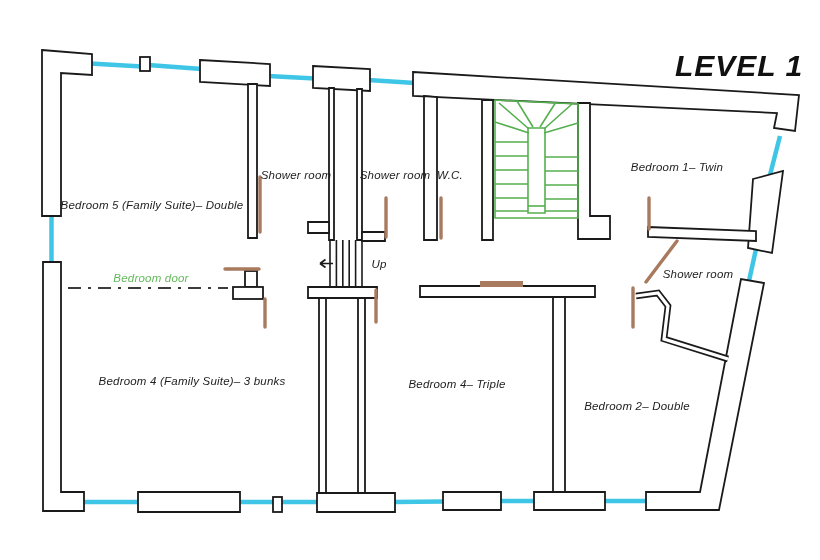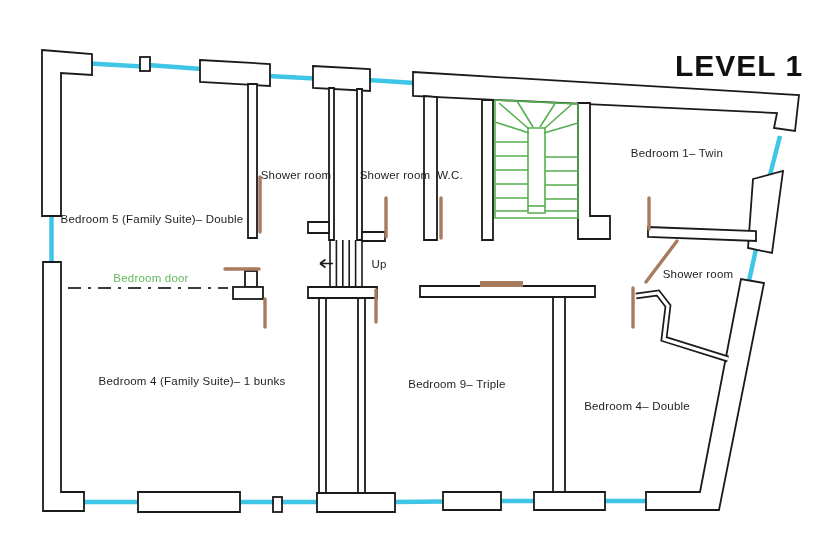--- a/index.html
+++ b/index.html
@@ -1,17 +1,17 @@
 <!DOCTYPE html>
 <html style="--wall: #1a1a1a; --window: #3fc6e6; --door: #a87a5e; --stairs: #55af4f; --folding_text: #63b95c;"><head>
 <meta charset="utf-8">
 <style>
   html,body{margin:0;padding:0;background:#fff;}
   #plan{position:relative;width:820px;height:542px;background:#ffffff;overflow:hidden;
-        font-family:"Liberation Sans",sans-serif;}
+        font-family:"Liberation Sans",sans-serif;font-style:italic;}
   #plan svg{position:absolute;left:0;top:0;}
   .wall{fill:#ffffff;stroke:var(--wall,#1a1a1a);stroke-width:1.8;stroke-linejoin:miter;}
   .win{stroke:var(--window,#3fc6e6);stroke-width:4.5;fill:none;stroke-linecap:butt;}
   .door{stroke:var(--door,#a87a5e);stroke-width:3.4;fill:none;stroke-linecap:round;}
   .doorbar{stroke:var(--door,#a87a5e);stroke-width:6;fill:none;stroke-linecap:butt;}
   .gs{stroke:var(--stairs,#55af4f);stroke-width:1.6;fill:none;}
   .tread{stroke:var(--wall,#1a1a1a);stroke-width:1.6;fill:none;}
   .wall2o{fill:none;stroke:var(--wall,#1a1a1a);stroke-width:6.6;stroke-linejoin:miter;}
   .wall2i{fill:none;stroke:#ffffff;stroke-width:3.2;stroke-linejoin:miter;}
   .dash{stroke:#3c3c3c;stroke-width:2.2;fill:none;stroke-dasharray:13 7 3 7;}
@@ -129,24 +129,24 @@
       <line class="tread" x1="349.2" y1="240" x2="349.2" y2="288"></line>
       <line class="tread" x1="355.6" y1="240" x2="355.6" y2="288"></line>
       <line class="tread" x1="362" y1="240" x2="362" y2="288"></line>
       <path class="tread" d="M333,263.5 L320,263.5 M320,263.5 L325.5,259.5 M320,263.5 L325.5,267.5"></path>
     </g>
 
     <line class="dash" x1="68" y1="288" x2="228" y2="288"></line>
   </svg>
 
   <div class="title" style="left:739px;top:66px;">LEVEL 1</div>
-  <div class="lbl" style="left:152px;top:219px;text-align:right;">Bedroom 5 (Family Suite)– Double</div>
+  <div class="lbl" style="left:152px;top:205px;text-align:right;">Bedroom 5 (Family Suite)– Double</div>
   <div class="lbl" style="left:296px;top:175px;">Shower room</div>
   <div class="lbl" style="left:395px;top:175px;">Shower room</div>
   <div class="lbl" style="left:450px;top:175px;">W.C.</div>
-  <div class="lbl" style="left:677px;top:153px;">Bedroom 1– Twin</div>
+  <div class="lbl" style="left:677px;top:167px;">Bedroom 1– Twin</div>
   <div class="lbl" style="left:379px;top:264px;">Up</div>
   <div class="lbl" style="left:698px;top:274px;">Shower room</div>
   <div class="lbl green" style="left:151px;top:278px;">Bedroom door</div>
-  <div class="lbl" style="left:192px;top:381px;">Bedroom 4 (Family Suite)– 1 bunks</div>
-  <div class="lbl" style="left:457px;top:384px;">Bedroom 9– Triple</div>
-  <div class="lbl" style="left:637px;top:406px;">Bedroom 4– Double</div>
+  <div class="lbl" style="left:192px;top:381px;">Bedroom 4 (Family Suite)– 3 bunks</div>
+  <div class="lbl" style="left:457px;top:384px;">Bedroom 4– Triple</div>
+  <div class="lbl" style="left:637px;top:406px;">Bedroom 2– Double</div>
 </div>
 
 </body></html>

